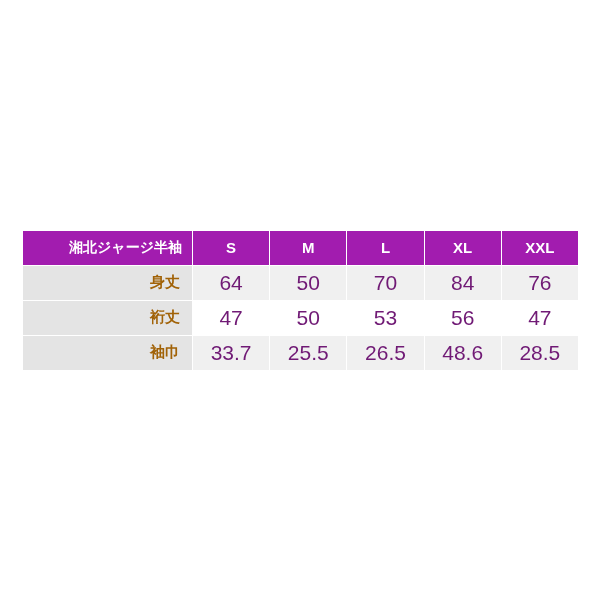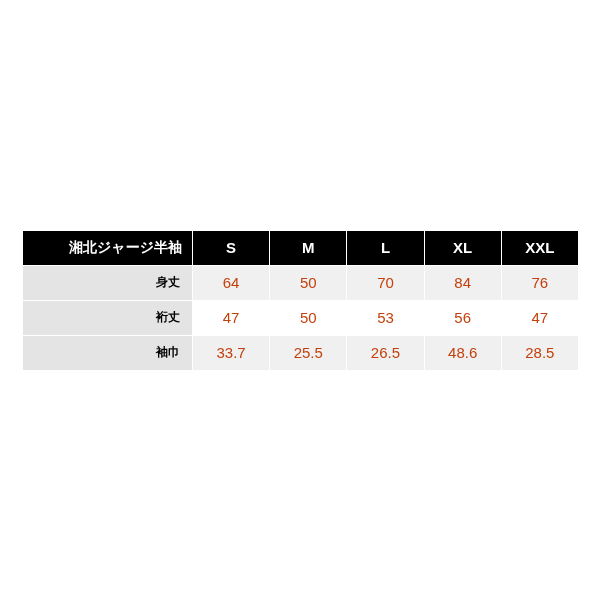--- a/index.html
+++ b/index.html
@@ -24,45 +24,45 @@
     width: 100%;
     border-collapse: collapse;
     table-layout: fixed;
   }
   table.size-table th,
   table.size-table td {
     border: 1px solid #ffffff;
     height: 34px;
     text-align: center;
     vertical-align: middle;
-    font-size: 15px;
-    color: #c2410c;
+    font-size: 21px;
+    color: #701a75;
     padding: 0;
   }
   
   table.size-table thead th {
-    background: #000000;
+    background: #a21caf;
     color: #ffffff;
     font-weight: bold;
     font-size: 15px;
   }
   table.size-table thead th.corner {
     text-align: right;
     padding-right: 10px;
     font-size: 14px;
     letter-spacing: 0px;
   }
   
   table.size-table tbody th.rowhead {
     background: #e4e4e4;
-    color: #000000;
+    color: #a16207;
     font-weight: bold;
     text-align: right;
     padding-right: 12px;
-    font-size: 12px;
+    font-size: 15px;
   }
   table.size-table tbody tr.odd td {
     background: #f0f0f0;
   }
   table.size-table tbody tr.even td {
     background: #ffffff;
   }
   table.size-table tbody tr.even th.rowhead {
     background: #e4e4e4;
   }

